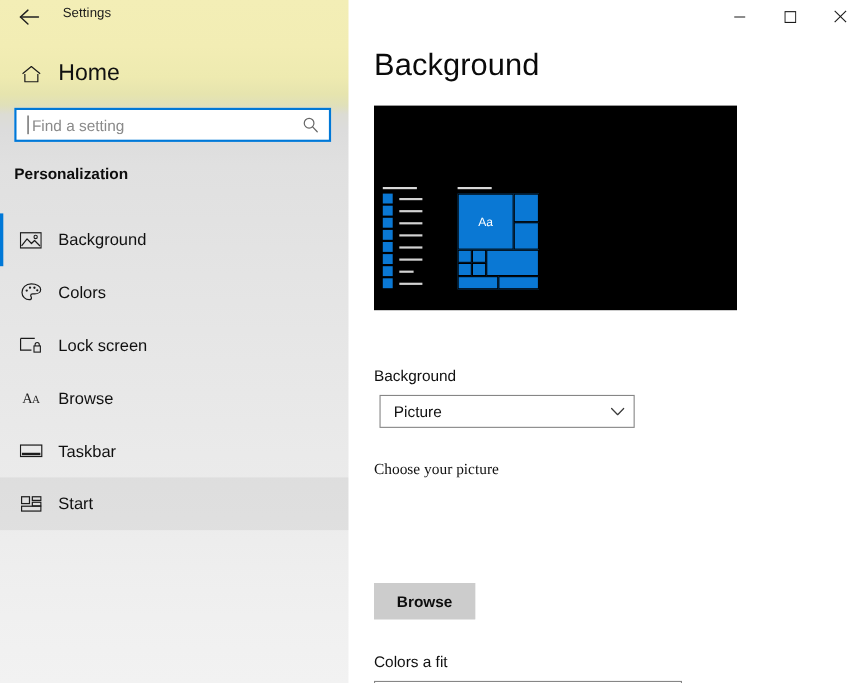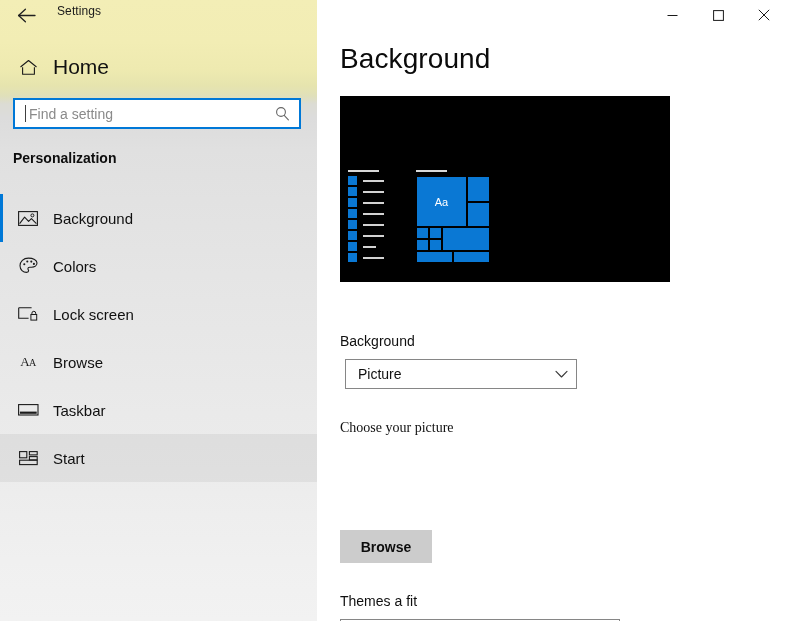--- a/index.html
+++ b/index.html
@@ -460,20 +460,20 @@
         <svg width="13" height="9" viewBox="0 0 13 9">
             <path d="M1 1.4 L6.5 7 L12 1.4" stroke="#3a3a3a" stroke-width="1.15" fill="none" stroke-linecap="round" stroke-linejoin="round"></path>
           </svg>
       </div>
     </div>
 
     <div class="field-label" style="left:23px; top:420px;font-family:Liberation Serif, serif;">Choose your picture</div>
 
     <div class="browse-btn">Browse</div>
 
-    <div class="field-label" style="left:23px; top:593px;">Themes a fit</div>
+    <div class="field-label" style="left:23px; top:593px;">Colors a fit</div>
     <div class="dropdown" style="left:23px; top:619px; width:280px; height:30px;">
       <div class="dropdown-value"></div>
       <div class="dropdown-chev"></div>
     </div>
 
   </div>
 </div>
 
 </body></html>

